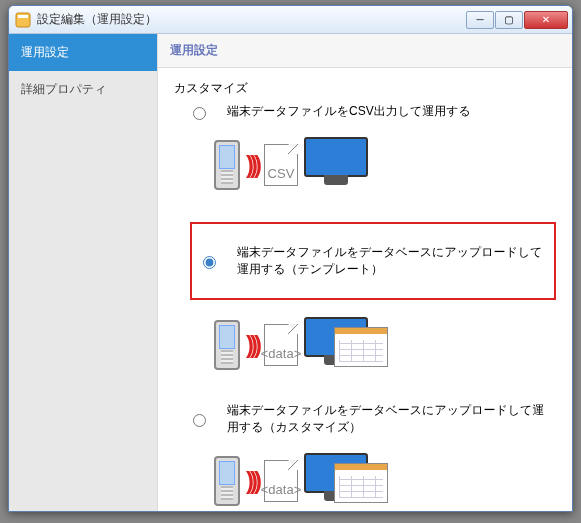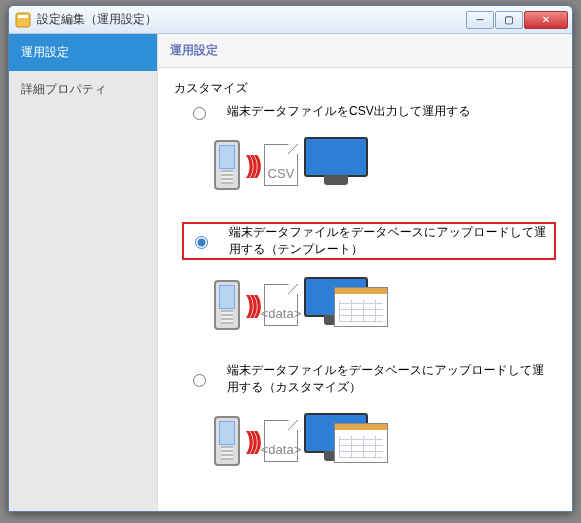--- a/index.html
+++ b/index.html
@@ -96,22 +96,22 @@
   }
   .section-label { font-size: 12px; margin-bottom: 6px; }
   .option {
     display: flex;
     align-items: center;
     gap: 18px;
     margin: 6px 0 4px 14px;
   }
   .option.highlight {
     border: 2px solid #d22;
-    padding: 0 6px;
-    margin-left: 8px;
+    padding: 20px 6px;
+    margin-left: 16px;
   }
   .diagram {
     margin: 12px 0 24px 40px;
     height: 66px;
     display:flex;
     align-items:center;
     gap: 6px;
   }
   
   .device {

